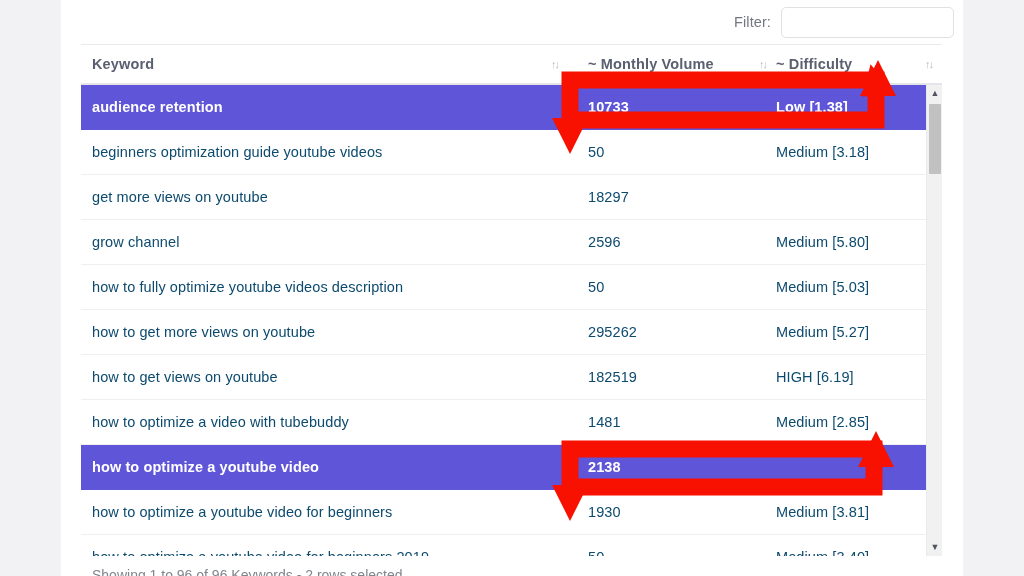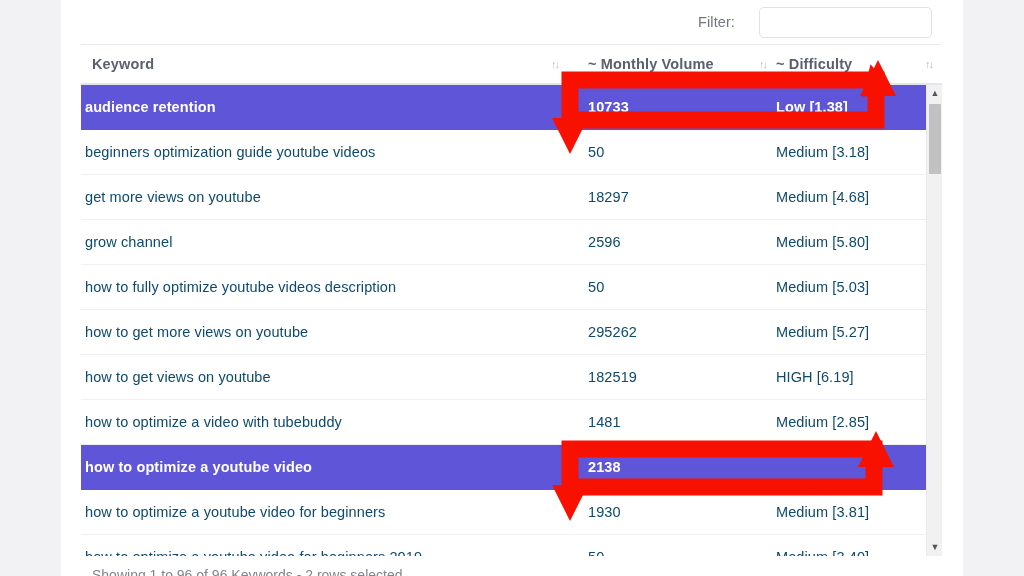--- a/index.html
+++ b/index.html
@@ -29,26 +29,26 @@
     left: 61px;
     top: 0;
     width: 902px;
     height: 576px;
     background: #ffffff;
   }
 
   
   .filter-row {
     position: absolute;
-    right: 31px;
+    right: 9px;
     top: 0px;
     height: 44px;
     display: flex;
     align-items: center;
-    gap: 24px;
+    gap: 10px;
   }
   .filter-label {
     font-size: 14.5px;
     color: #73777f;
     letter-spacing: .1px;
   }
   .filter-input {
     width: 173px;
     height: 31px;
     border: 1px solid #dfe1e5;
@@ -117,21 +117,21 @@
     font-size: 14.5px;
     color: #0c4a6e;
     letter-spacing: .1px;
   }
   .row.selected {
     background: #5f55d8;
     color: #ffffff;
     border-bottom: 1px solid #5f55d8;
     font-weight: bold;
   }
-  .cell.kw   { width: 487px; padding-left: 4px; }
+  .cell.kw   { width: 487px; padding-left: 11px; }
   .cell.vol  { width: 208px; padding-left: 20px; }
   .cell.diff { width: 150px; }
   .diff-num { }
 
   
   .scrollbar {
     position: absolute;
     right: 0px;
     top: 0px;
     width: 16px;
@@ -218,21 +218,20 @@
               <div class="cell diff"><span>Low</span> [<span class="diff-num">1.38</span>]</div>
             </div>
             <div class="row">
               <div class="cell kw">beginners optimization guide youtube videos</div>
               <div class="cell vol">50</div>
               <div class="cell diff"><span>Medium</span> [<span class="diff-num">3.18</span>]</div>
             </div>
             <div class="row">
               <div class="cell kw">get more views on youtube</div>
               <div class="cell vol">18297</div>
-              <div class="cell diff"><span>Medium</span> [<span class="diff-num">4.68</span>]</div>
             </div>
             <div class="row">
               <div class="cell kw">grow channel</div>
               <div class="cell vol">2596</div>
               <div class="cell diff"><span>Medium</span> [<span class="diff-num">5.80</span>]</div>
             </div>
             <div class="row">
               <div class="cell kw">how to fully optimize youtube videos description</div>
               <div class="cell vol">50</div>
               <div class="cell diff"><span>Medium</span> [<span class="diff-num">5.03</span>]</div>

